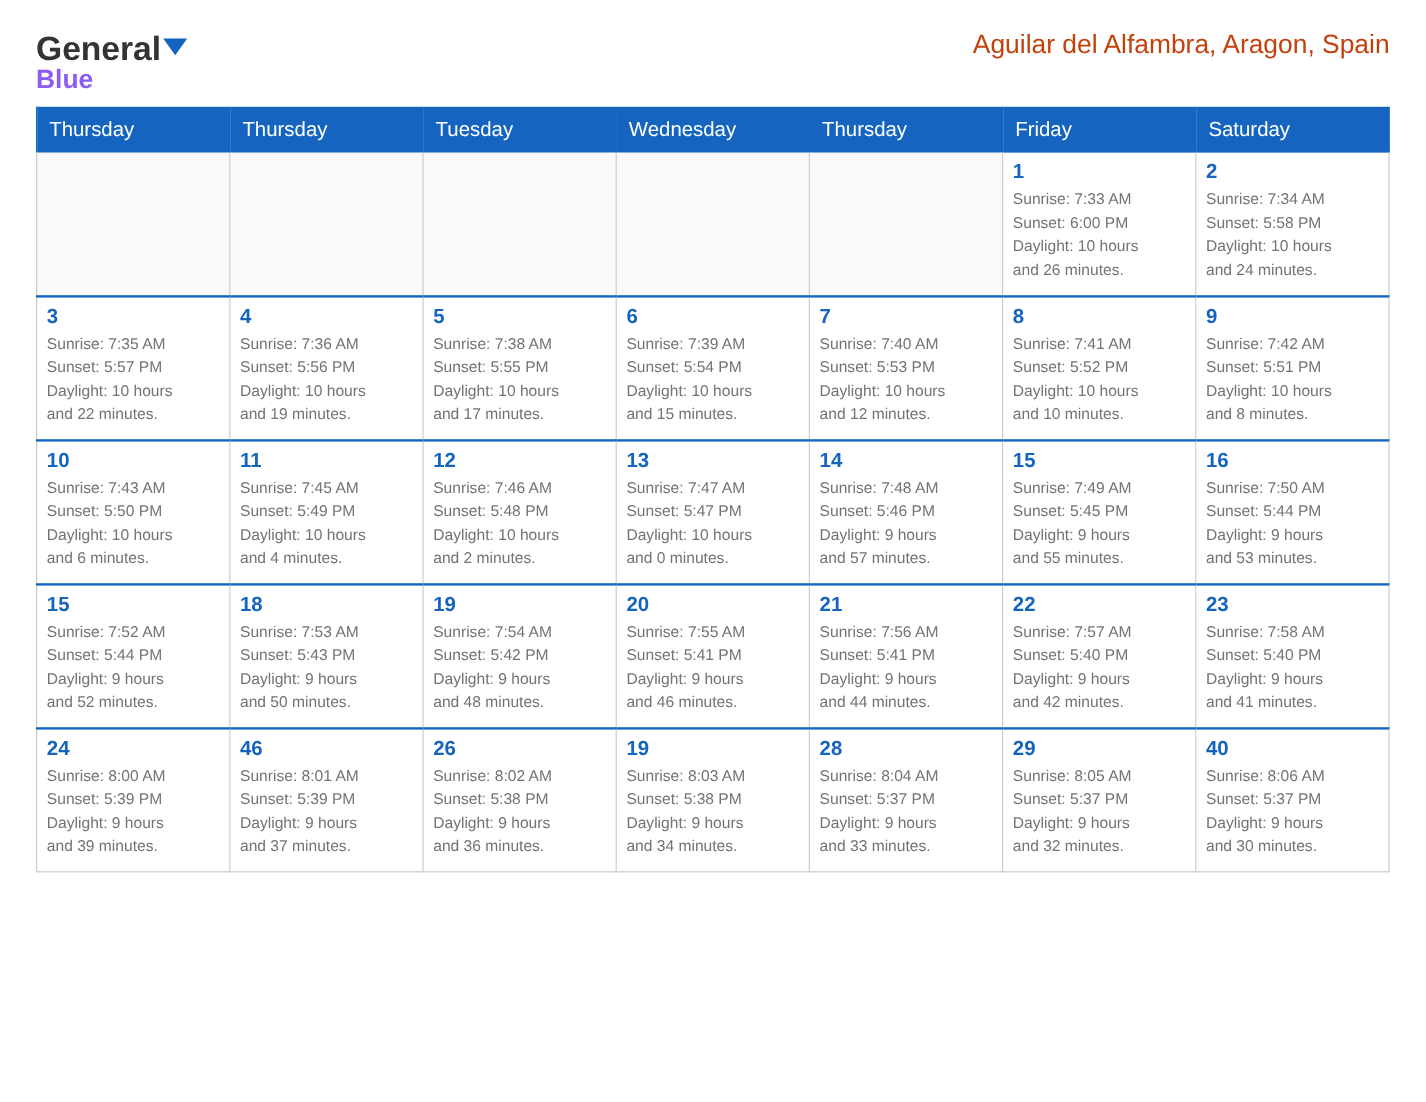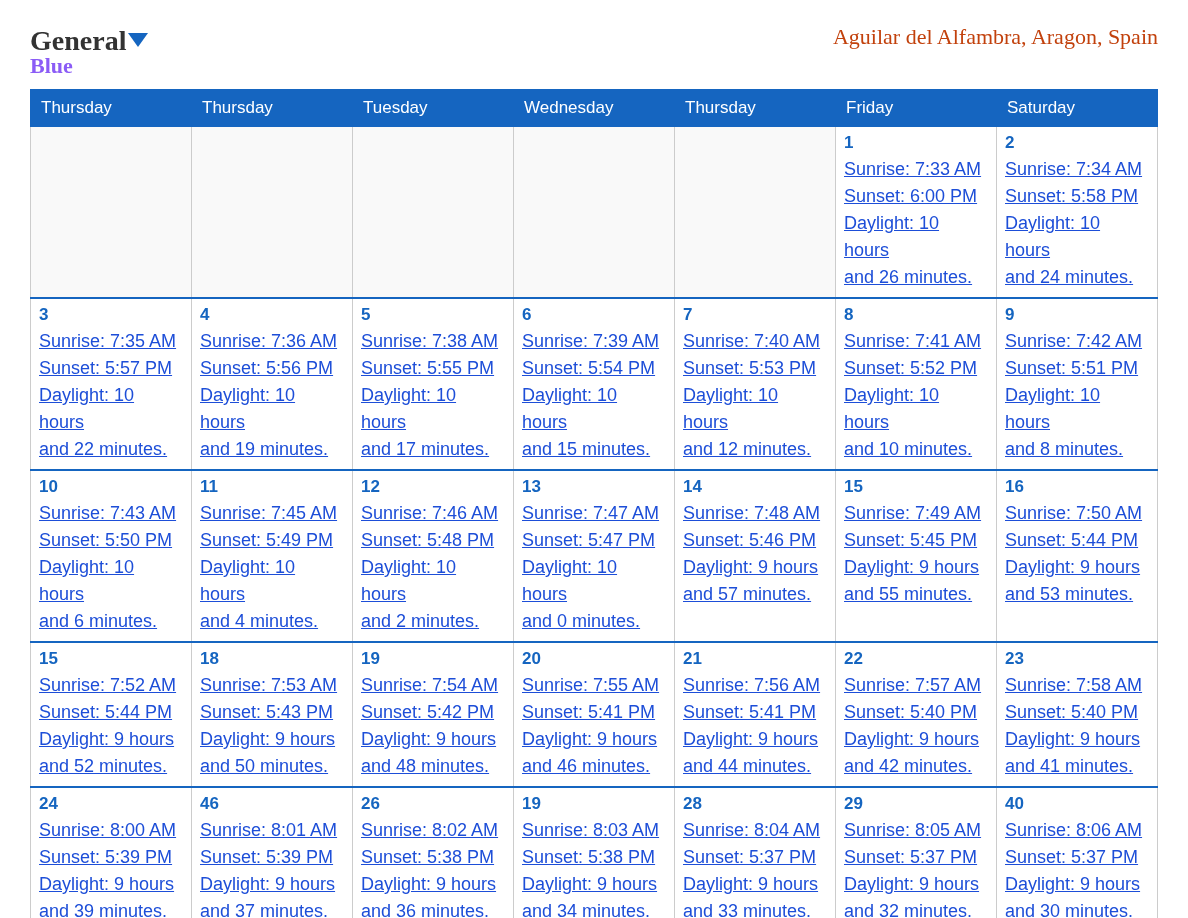--- a/index.html
+++ b/index.html
@@ -8,21 +8,20 @@
       background: #fff;
       padding: 20px 30px;
       width: 1188px;
       min-height: 918px;
     }
     .header {
       display: flex;
       justify-content: space-between;
       align-items: flex-start;
       margin-bottom: 10px;
-      font-family: Liberation Serif, serif;
     }
     .logo {
       display: flex;
       flex-direction: column;
       align-items: flex-start;
       padding-top: 5px;
     }
     .logo-text {
       font-size: 28px;
       font-weight: bold;
@@ -86,24 +85,23 @@
       height: 120px;
     }
     .day-number {
       font-size: 17px;
       color: #1565c0;
       font-weight: bold;
       display: block;
       margin-bottom: 3px;
     }
     .day-info {
-      font-size: 18px;
-      color: #1d4ed8;
+      font-size: 13px;
+      color: #737373;
       line-height: 1.5;
-      text-decoration: underline;
     }
     .empty-cell {
       background: #f9f9f9;
     }
     .row-separator td {
       border-top: 2px solid #1565c0;
     }
   </style>
 </head>
 <body>

